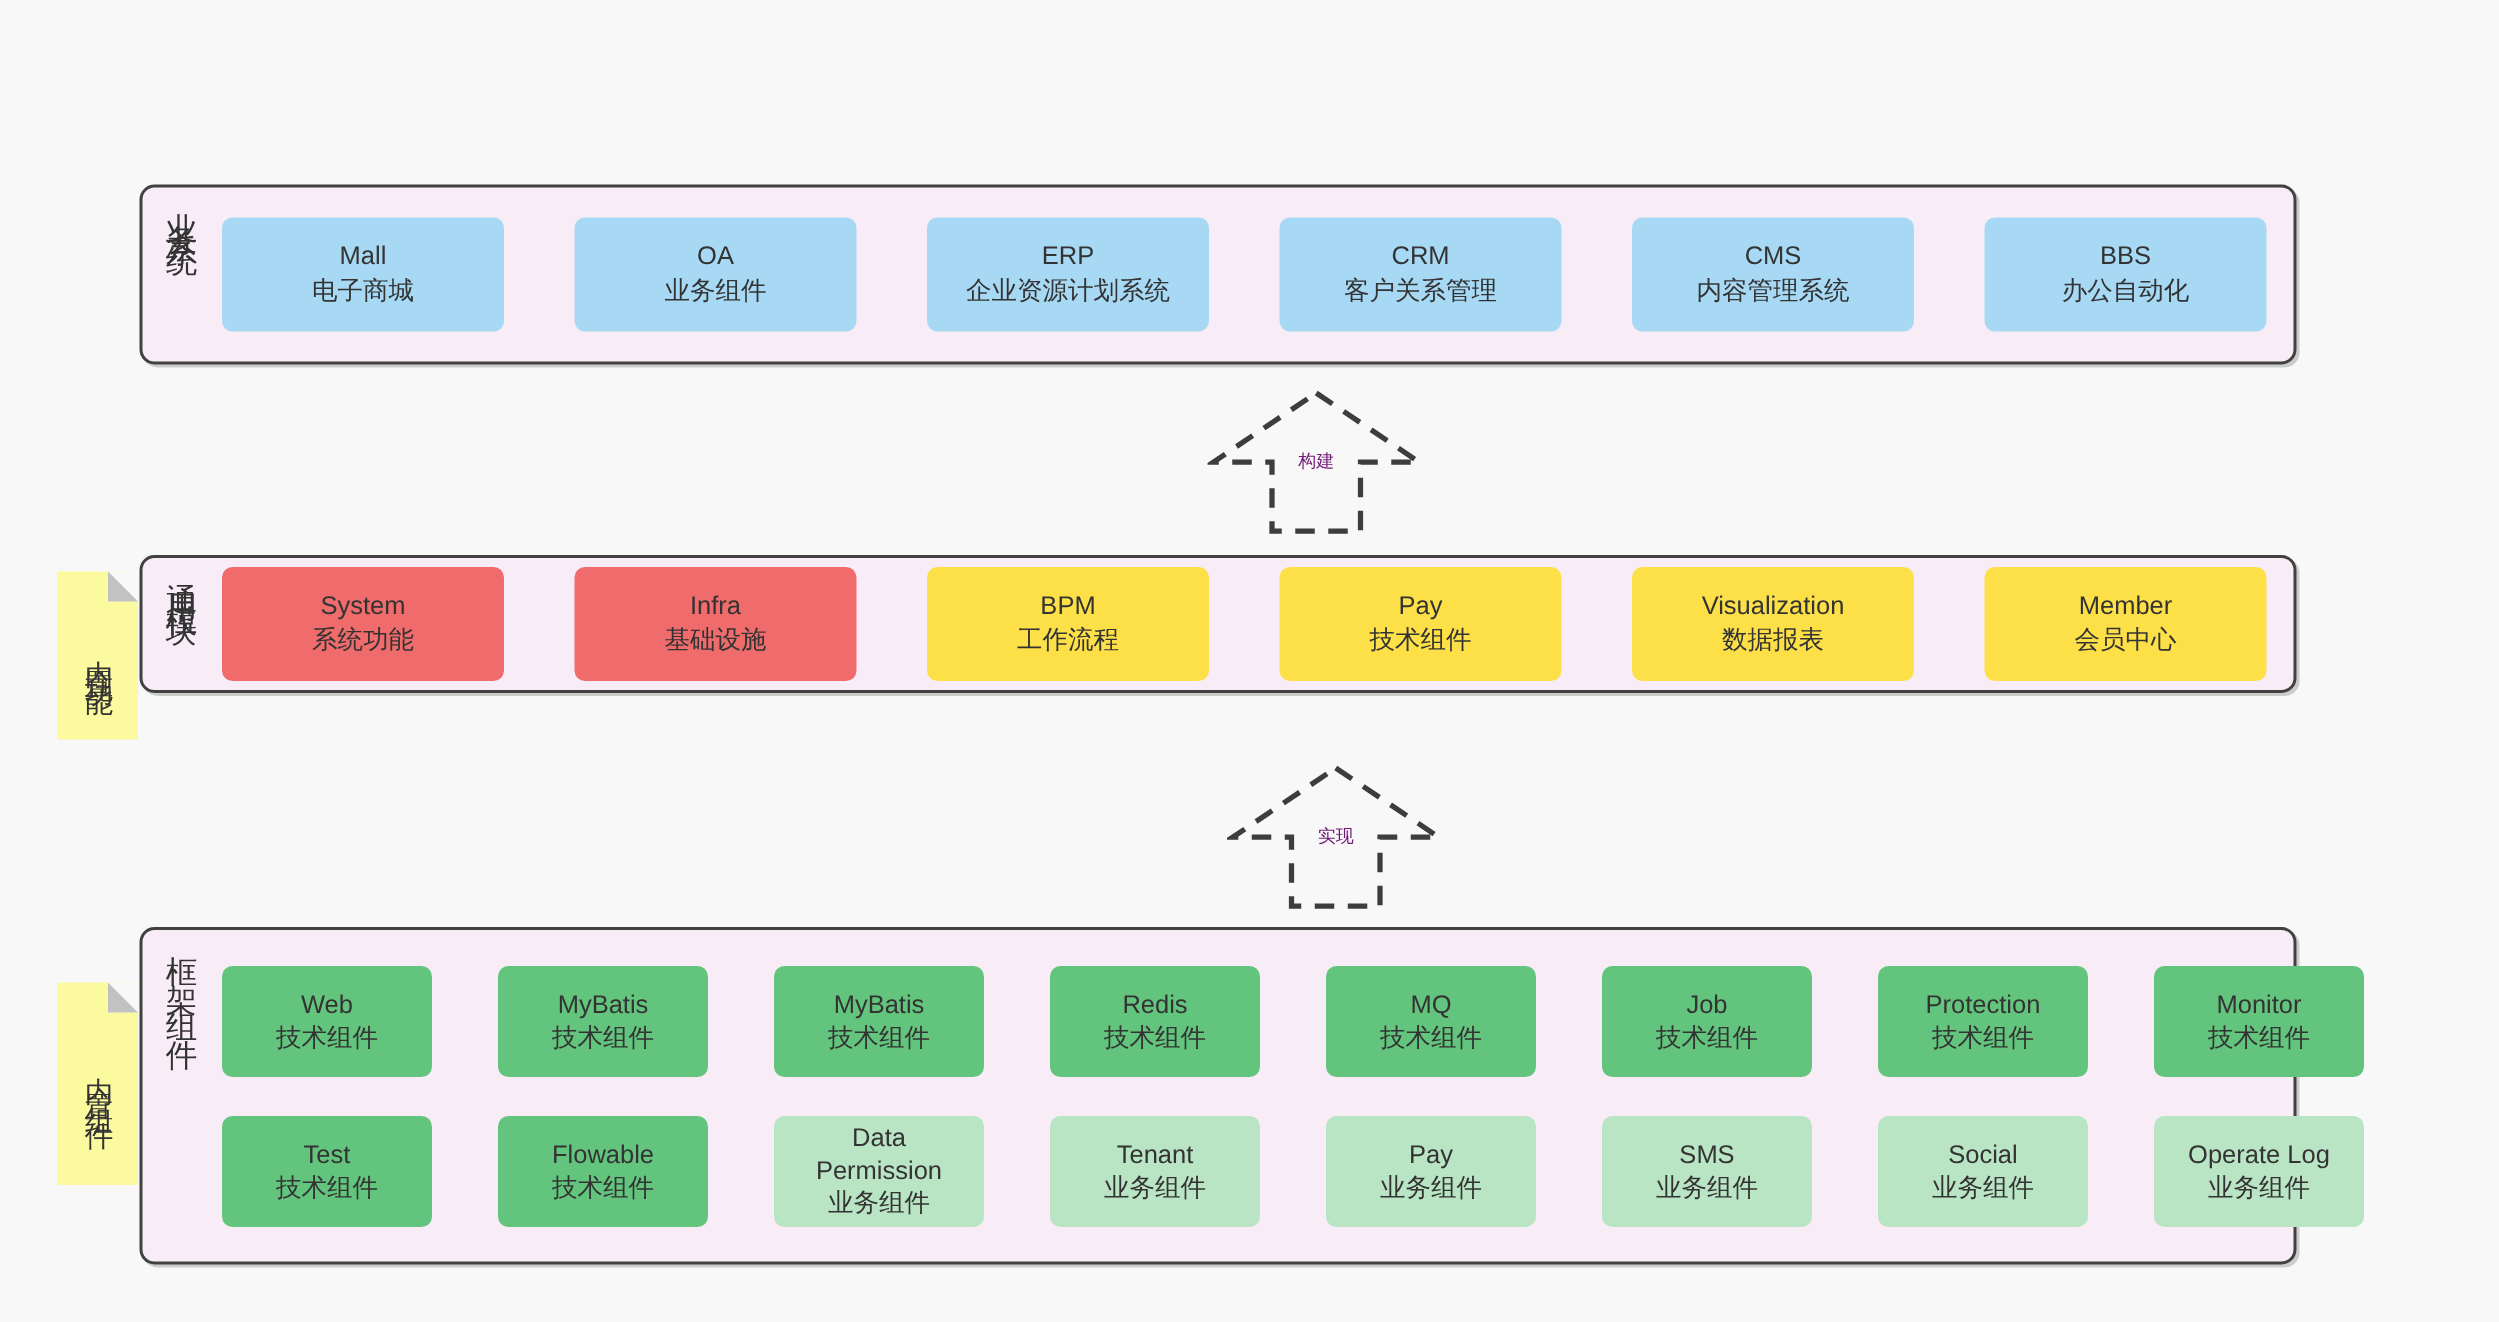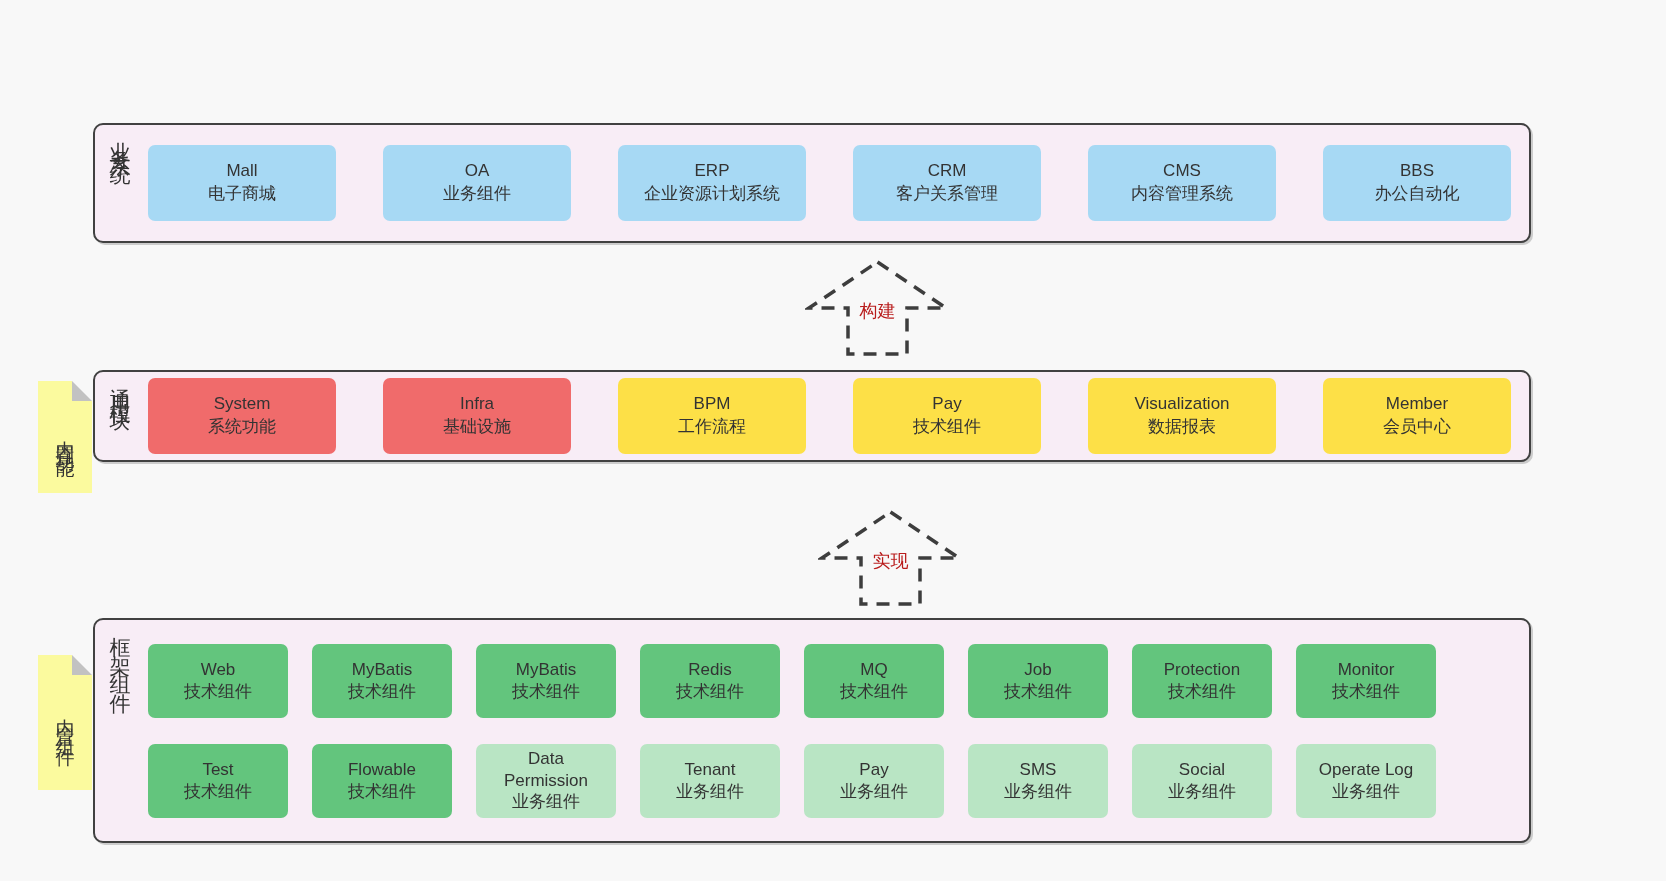--- a/index.html
+++ b/index.html
@@ -24,21 +24,21 @@
   }
   .layer-label.wide{letter-spacing:19px;}
   .boxes{
     position:absolute;left:53px;top:0;height:100%;
     display:flex;align-items:center;gap:47px;
   }
   .rows{
     position:absolute;left:53px;top:0;height:100%;
     display:flex;flex-direction:column;justify-content:center;gap:26px;
   }
-  .row{display:flex;gap:24px;}
+  .row{display:flex;gap:44px;}
   .box{
     width:188px;height:76px;border-radius:7px;
     display:flex;flex-direction:column;align-items:center;justify-content:center;
     text-align:center;font-size:17px;line-height:1.35;
     padding:2px 8px;box-sizing:border-box;
   }
   .box.small{width:140px;height:74px;padding:2px 10px;line-height:1.28;}
   .v-blue{background:#a7d9f4;text-align:right;}
   .v-red{background:#f06b6b;}
   .v-pink{background:#fde047;}
@@ -54,21 +54,21 @@
   .note::before{
     content:"";position:absolute;top:0;right:0;width:0;height:0;
     border-top:20px solid #f8f8f8;border-left:20px solid #c2c2c2;
   }
   .note-mid{top:381px;height:112px;letter-spacing:6px;}
   .note-bottom{top:655px;height:135px;letter-spacing:10px;}
   .arrow{position:absolute;width:145px;height:100px;}
   .arrow svg{position:absolute;left:0;top:0;}
   .arrow-label{
     position:absolute;left:50%;top:41px;transform:translateX(-50%);
-    background:#f8f8f8;padding:0 3px;font-size:18px;color:#b91c1c;white-space:nowrap;
+    background:#f8f8f8;padding:0 3px;font-size:12px;color:#701a75;white-space:nowrap;
   }
   #layer-business{top:123px;height:120px;}
   #layer-modules{top:370px;height:92px;}
   #layer-components{top:618px;height:225px;}
   #arrow-build{left:805px;top:258px;}
   #arrow-implement{left:818px;top:508px;}
 </style>
 </head>
 <body>
 

